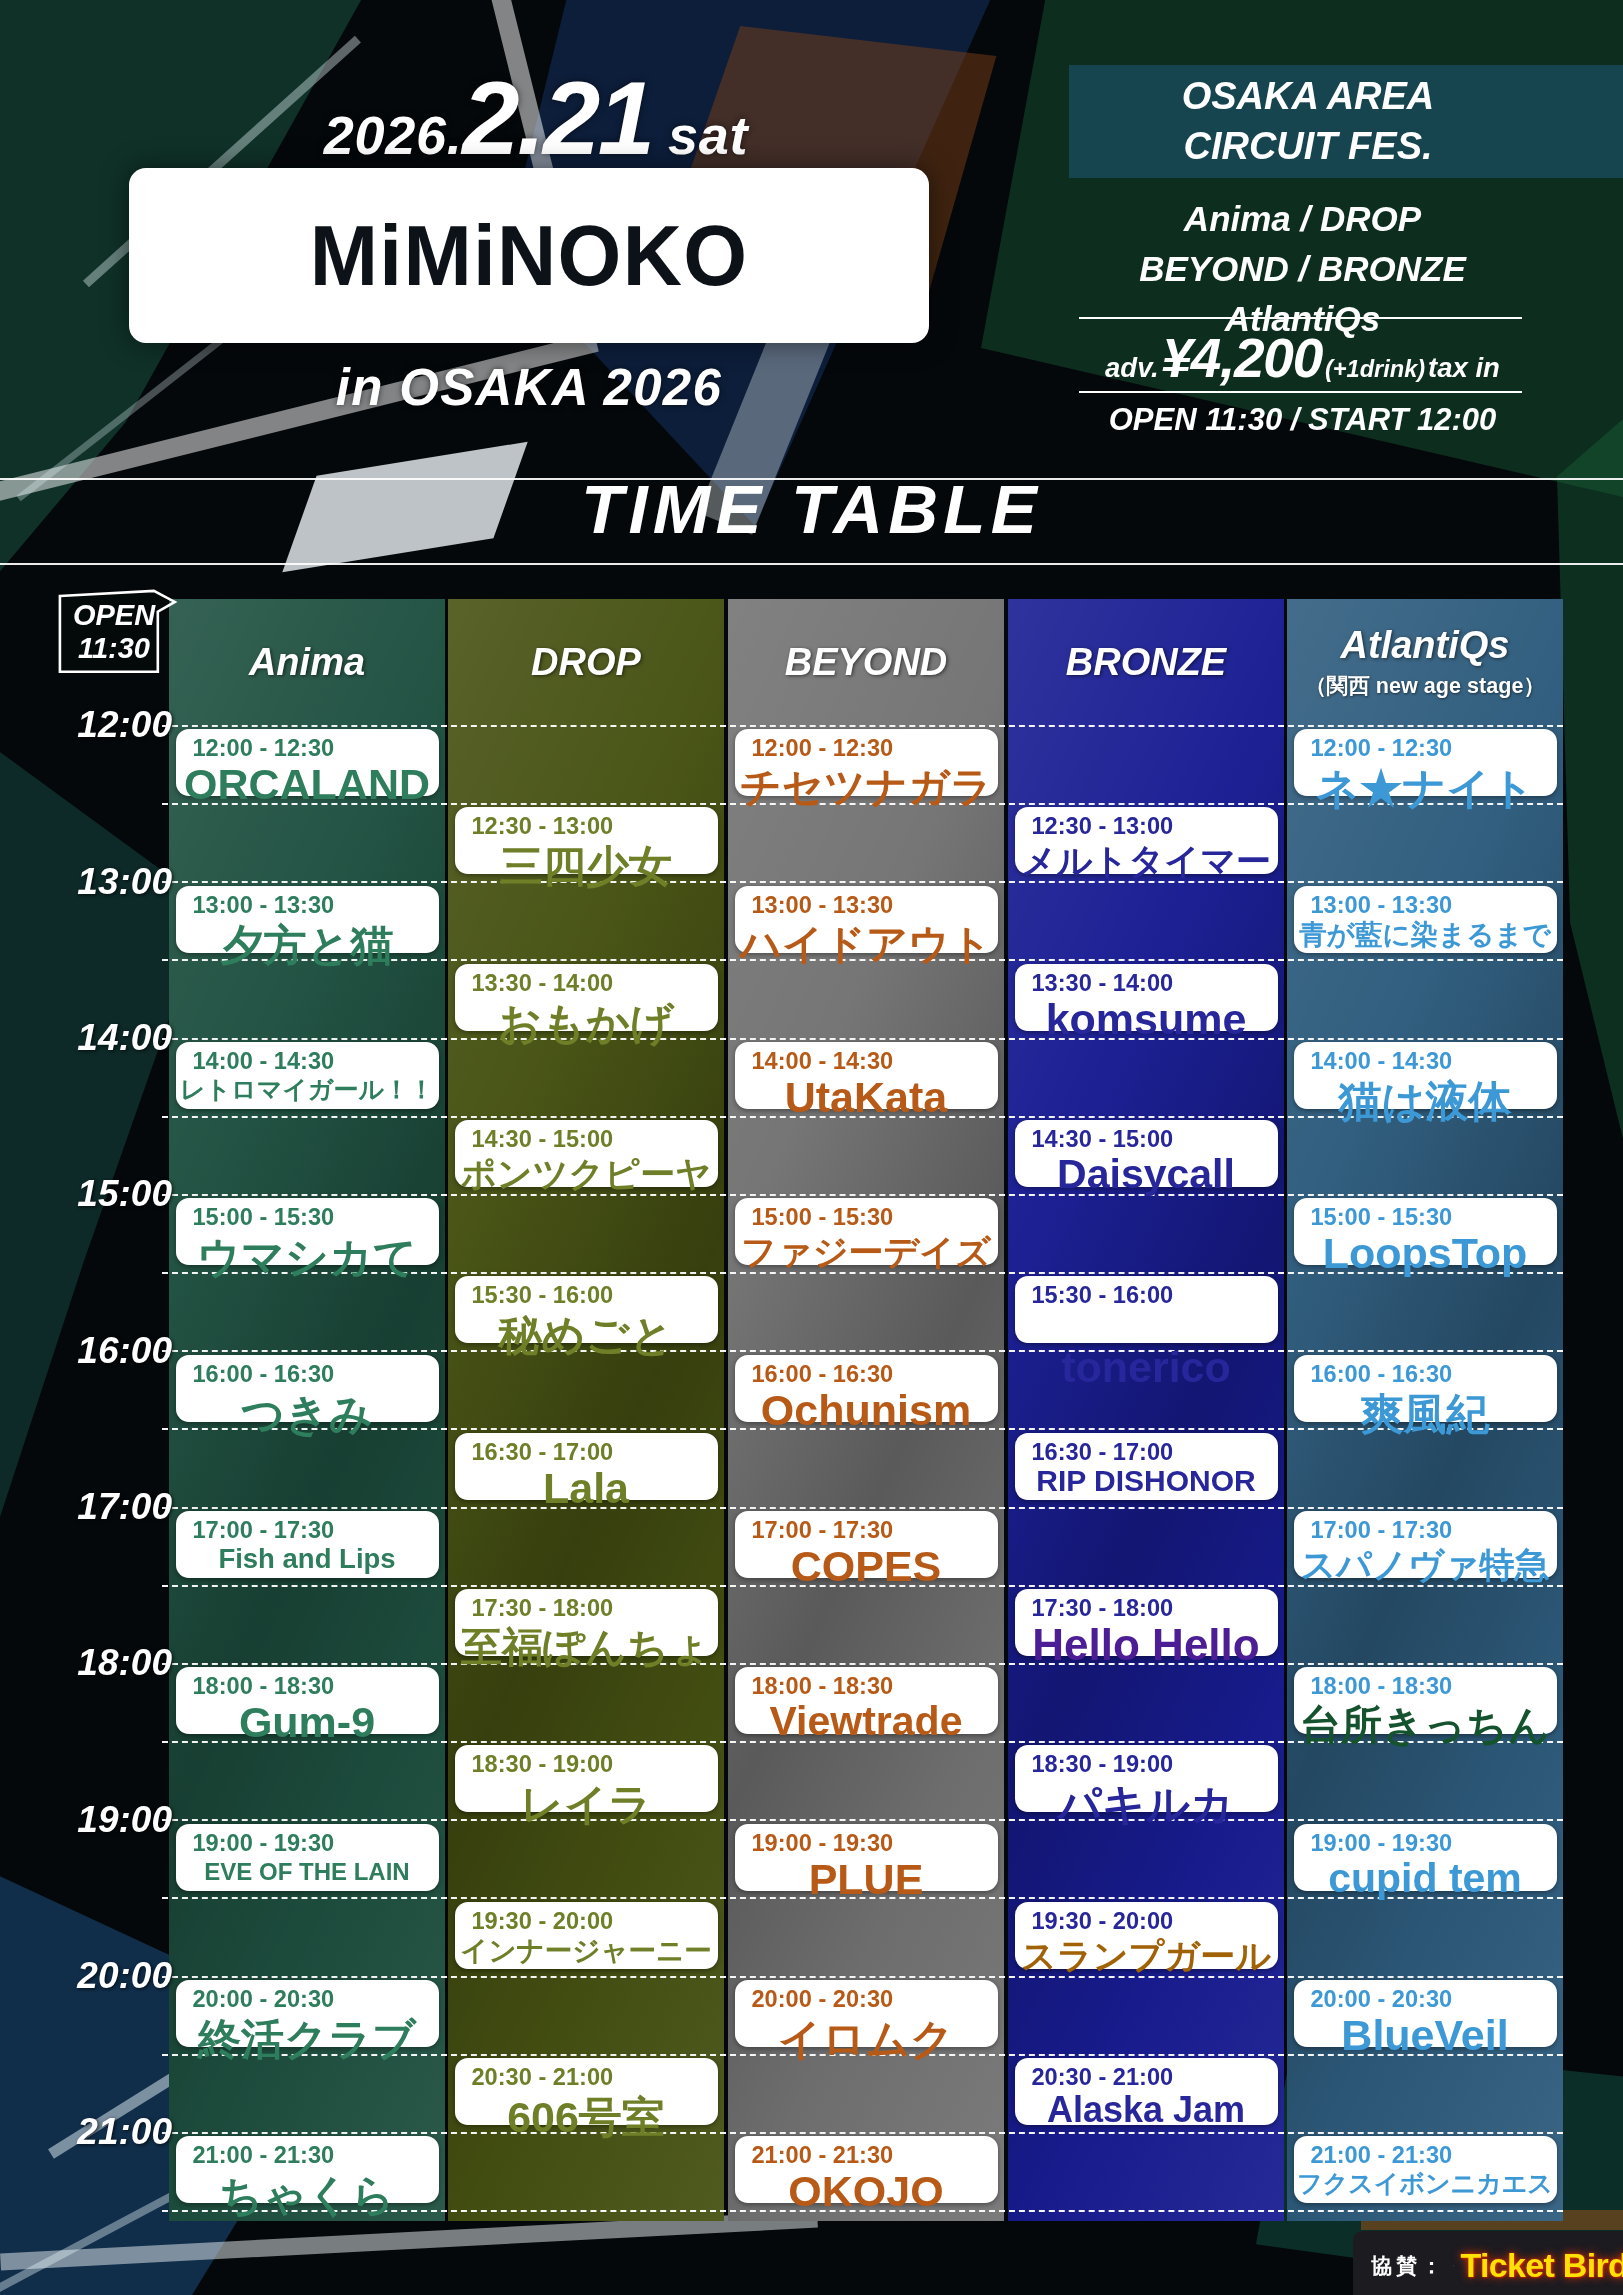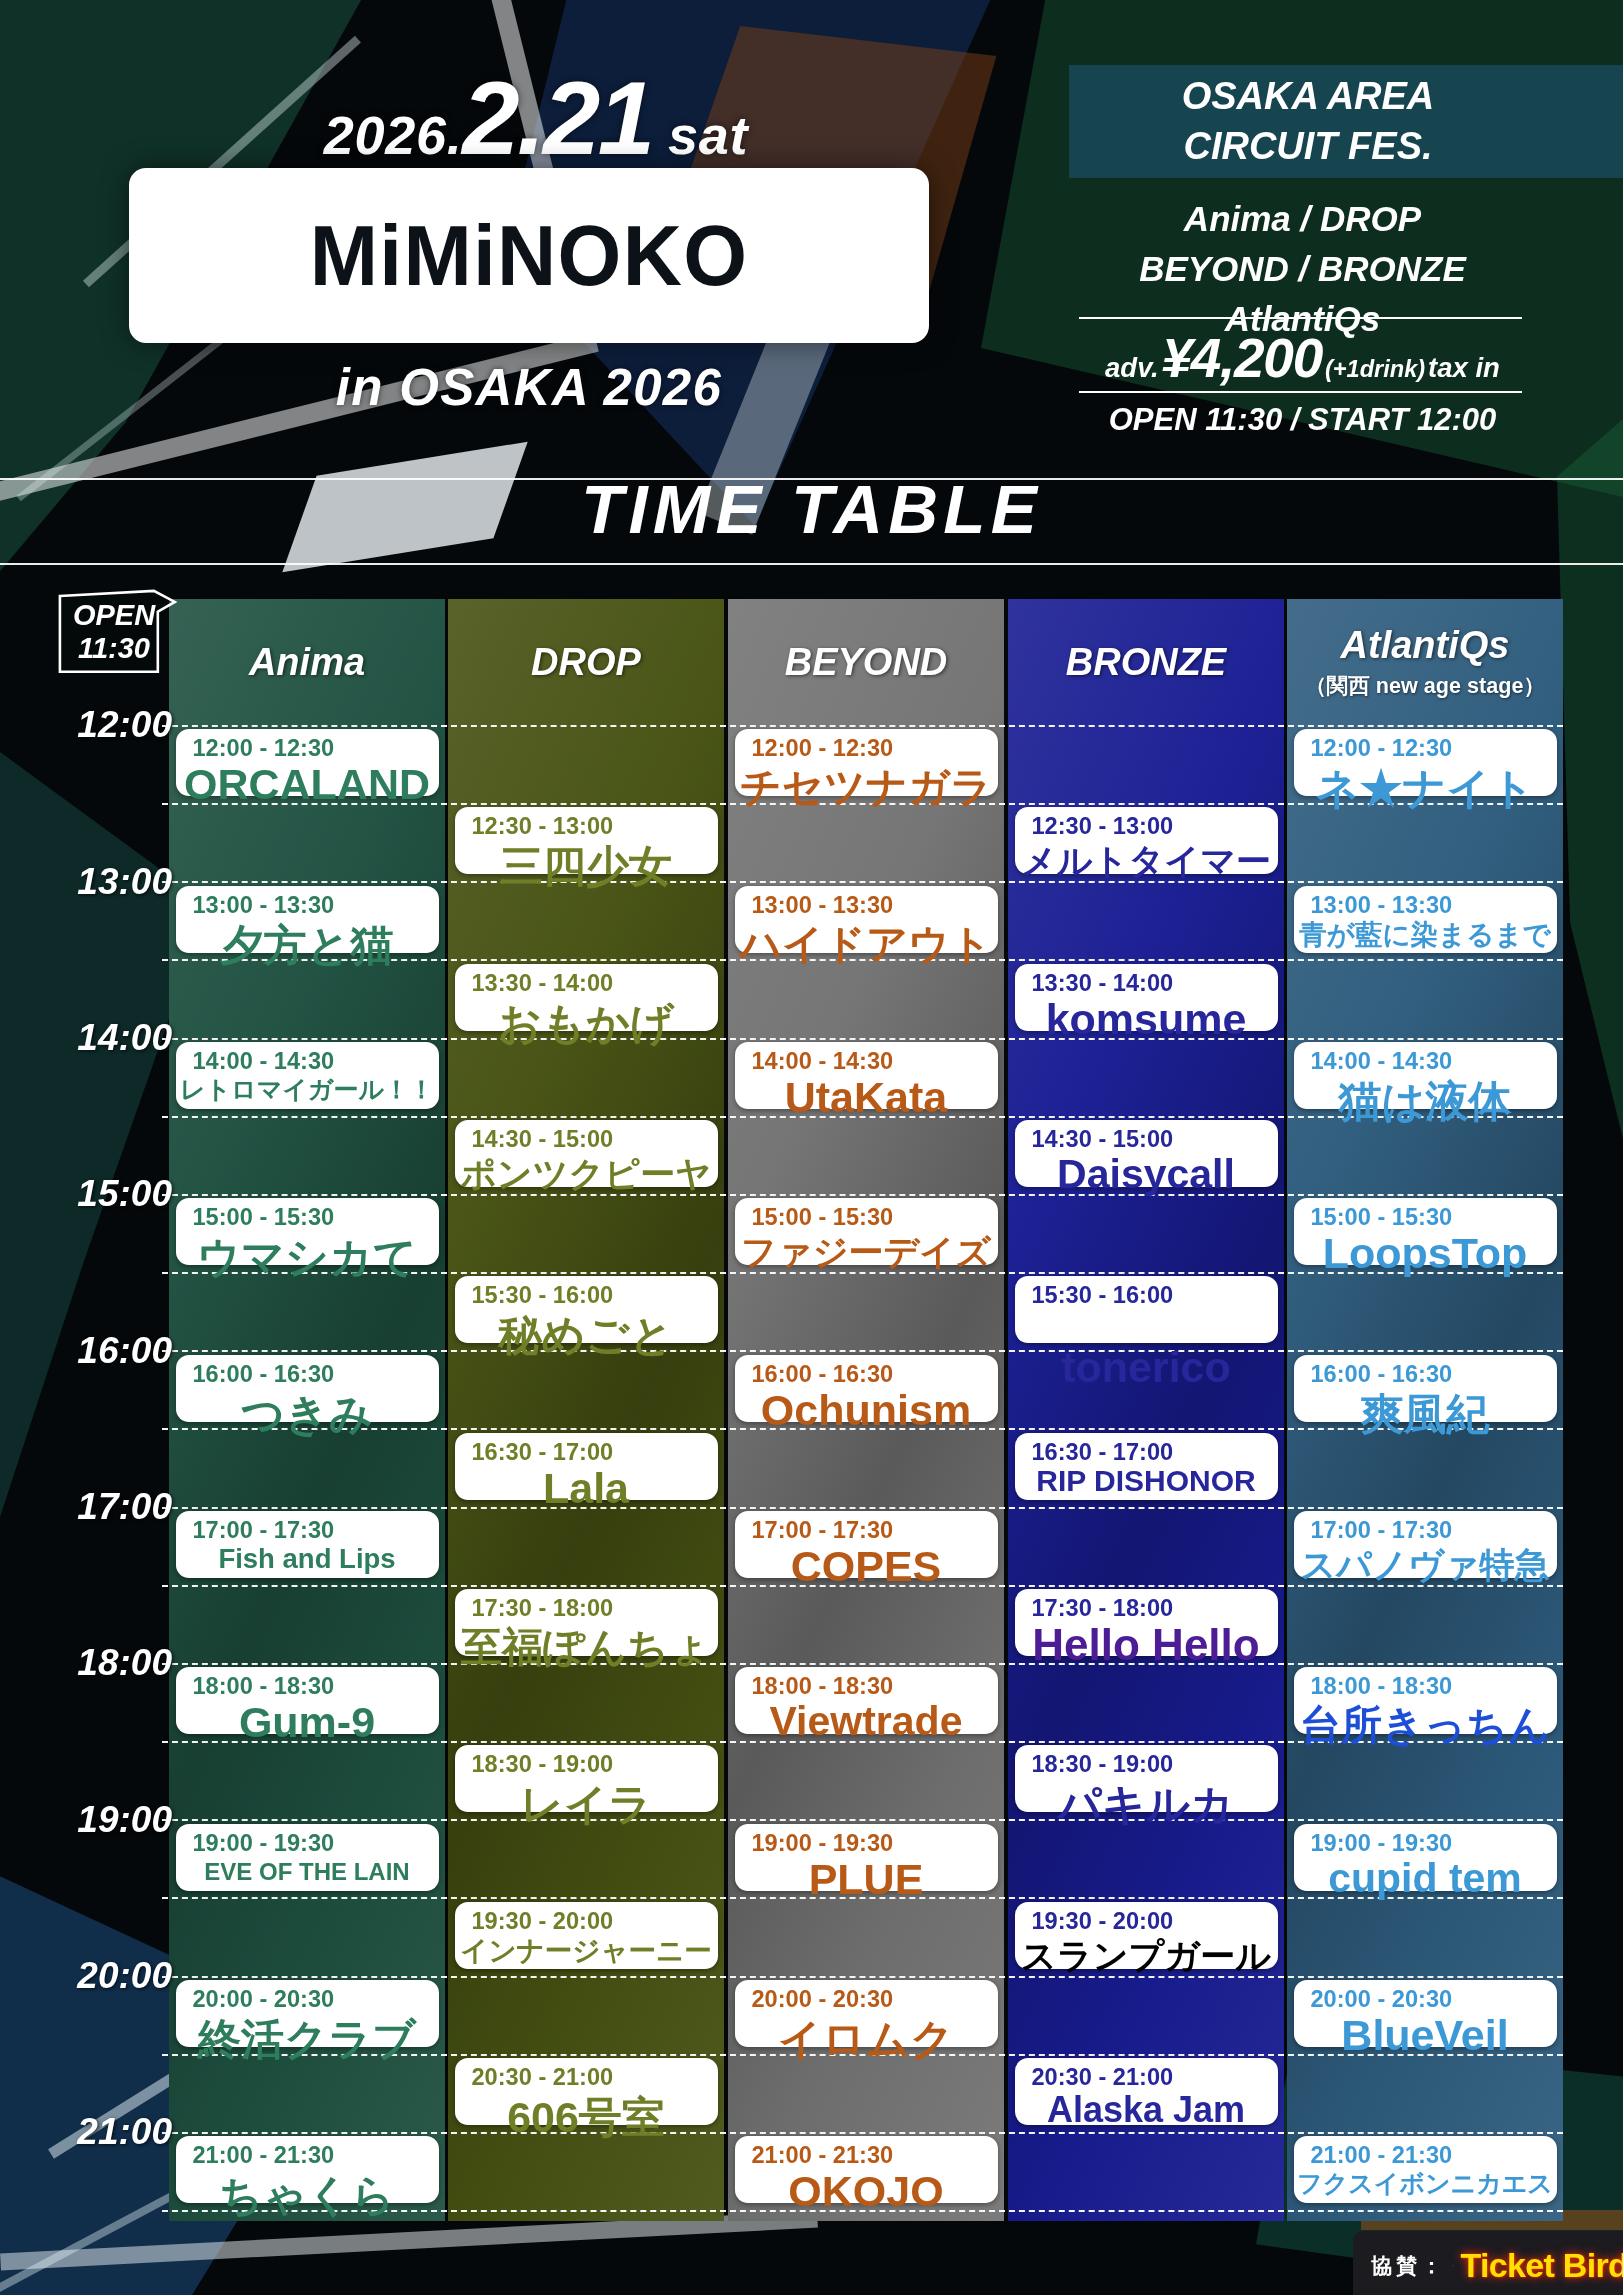--- a/index.html
+++ b/index.html
@@ -296,21 +296,21 @@
         <div class="card" style="top: 990px;">
           <div class="t" style="color: rgb(39, 39, 155);">17:30 - 18:00</div>
           <div class="a" style="color: #4c1d95; font-size: 44px;">Hello Hello</div>
         </div>
         <div class="card" style="top: 1146px;">
           <div class="t" style="color: rgb(39, 39, 155);">18:30 - 19:00</div>
           <div class="a" style="color: rgb(39, 39, 155); font-size: 43px;">パキルカ</div>
         </div>
         <div class="card" style="top: 1303px;">
           <div class="t" style="color: rgb(39, 39, 155);">19:30 - 20:00</div>
-          <div class="a" style="color: #000000; font-size: 35px;">スランプガール</div>
+          <div class="a" style="color: #a16207; font-size: 35px;">スランプガール</div>
         </div>
         <div class="card" style="top: 1459px;">
           <div class="t" style="color: rgb(39, 39, 155);">20:30 - 21:00</div>
           <div class="a" style="color: rgb(39, 39, 155); font-size: 36px;">Alaska Jam</div>
         </div>
       </div>
       <div class="stagecol" style="left: 1287px; background: rgb(46, 92, 125);">
         <div class="sheen"></div>
         <div class="stagehead">
           <div class="nm">AtlantiQs</div>
@@ -335,21 +335,21 @@
         <div class="card" style="top: 756px;">
           <div class="t" style="color: rgb(61, 152, 214);">16:00 - 16:30</div>
           <div class="a" style="color: rgb(61, 152, 214); font-size: 43px;">爽風紀</div>
         </div>
         <div class="card" style="top: 912px;">
           <div class="t" style="color: rgb(61, 152, 214);">17:00 - 17:30</div>
           <div class="a" style="color: rgb(61, 152, 214); font-size: 35px;">スパノヴァ特急</div>
         </div>
         <div class="card" style="top: 1068px;">
           <div class="t" style="color: rgb(61, 152, 214);">18:00 - 18:30</div>
-          <div class="a" style="color: #1d4ed8; font-size: 41px;">台所きっちん</div>
+          <div class="a" style="color: #14532d; font-size: 41px;">台所きっちん</div>
         </div>
         <div class="card" style="top: 1225px;">
           <div class="t" style="color: rgb(61, 152, 214);">19:00 - 19:30</div>
           <div class="a" style="color: rgb(61, 152, 214); font-size: 41px;">cupid tem</div>
         </div>
         <div class="card" style="top: 1381px;">
           <div class="t" style="color: rgb(61, 152, 214);">20:00 - 20:30</div>
           <div class="a" style="color: rgb(61, 152, 214); font-size: 43px;">BlueVeil</div>
         </div>
         <div class="card" style="top: 1537px;">

